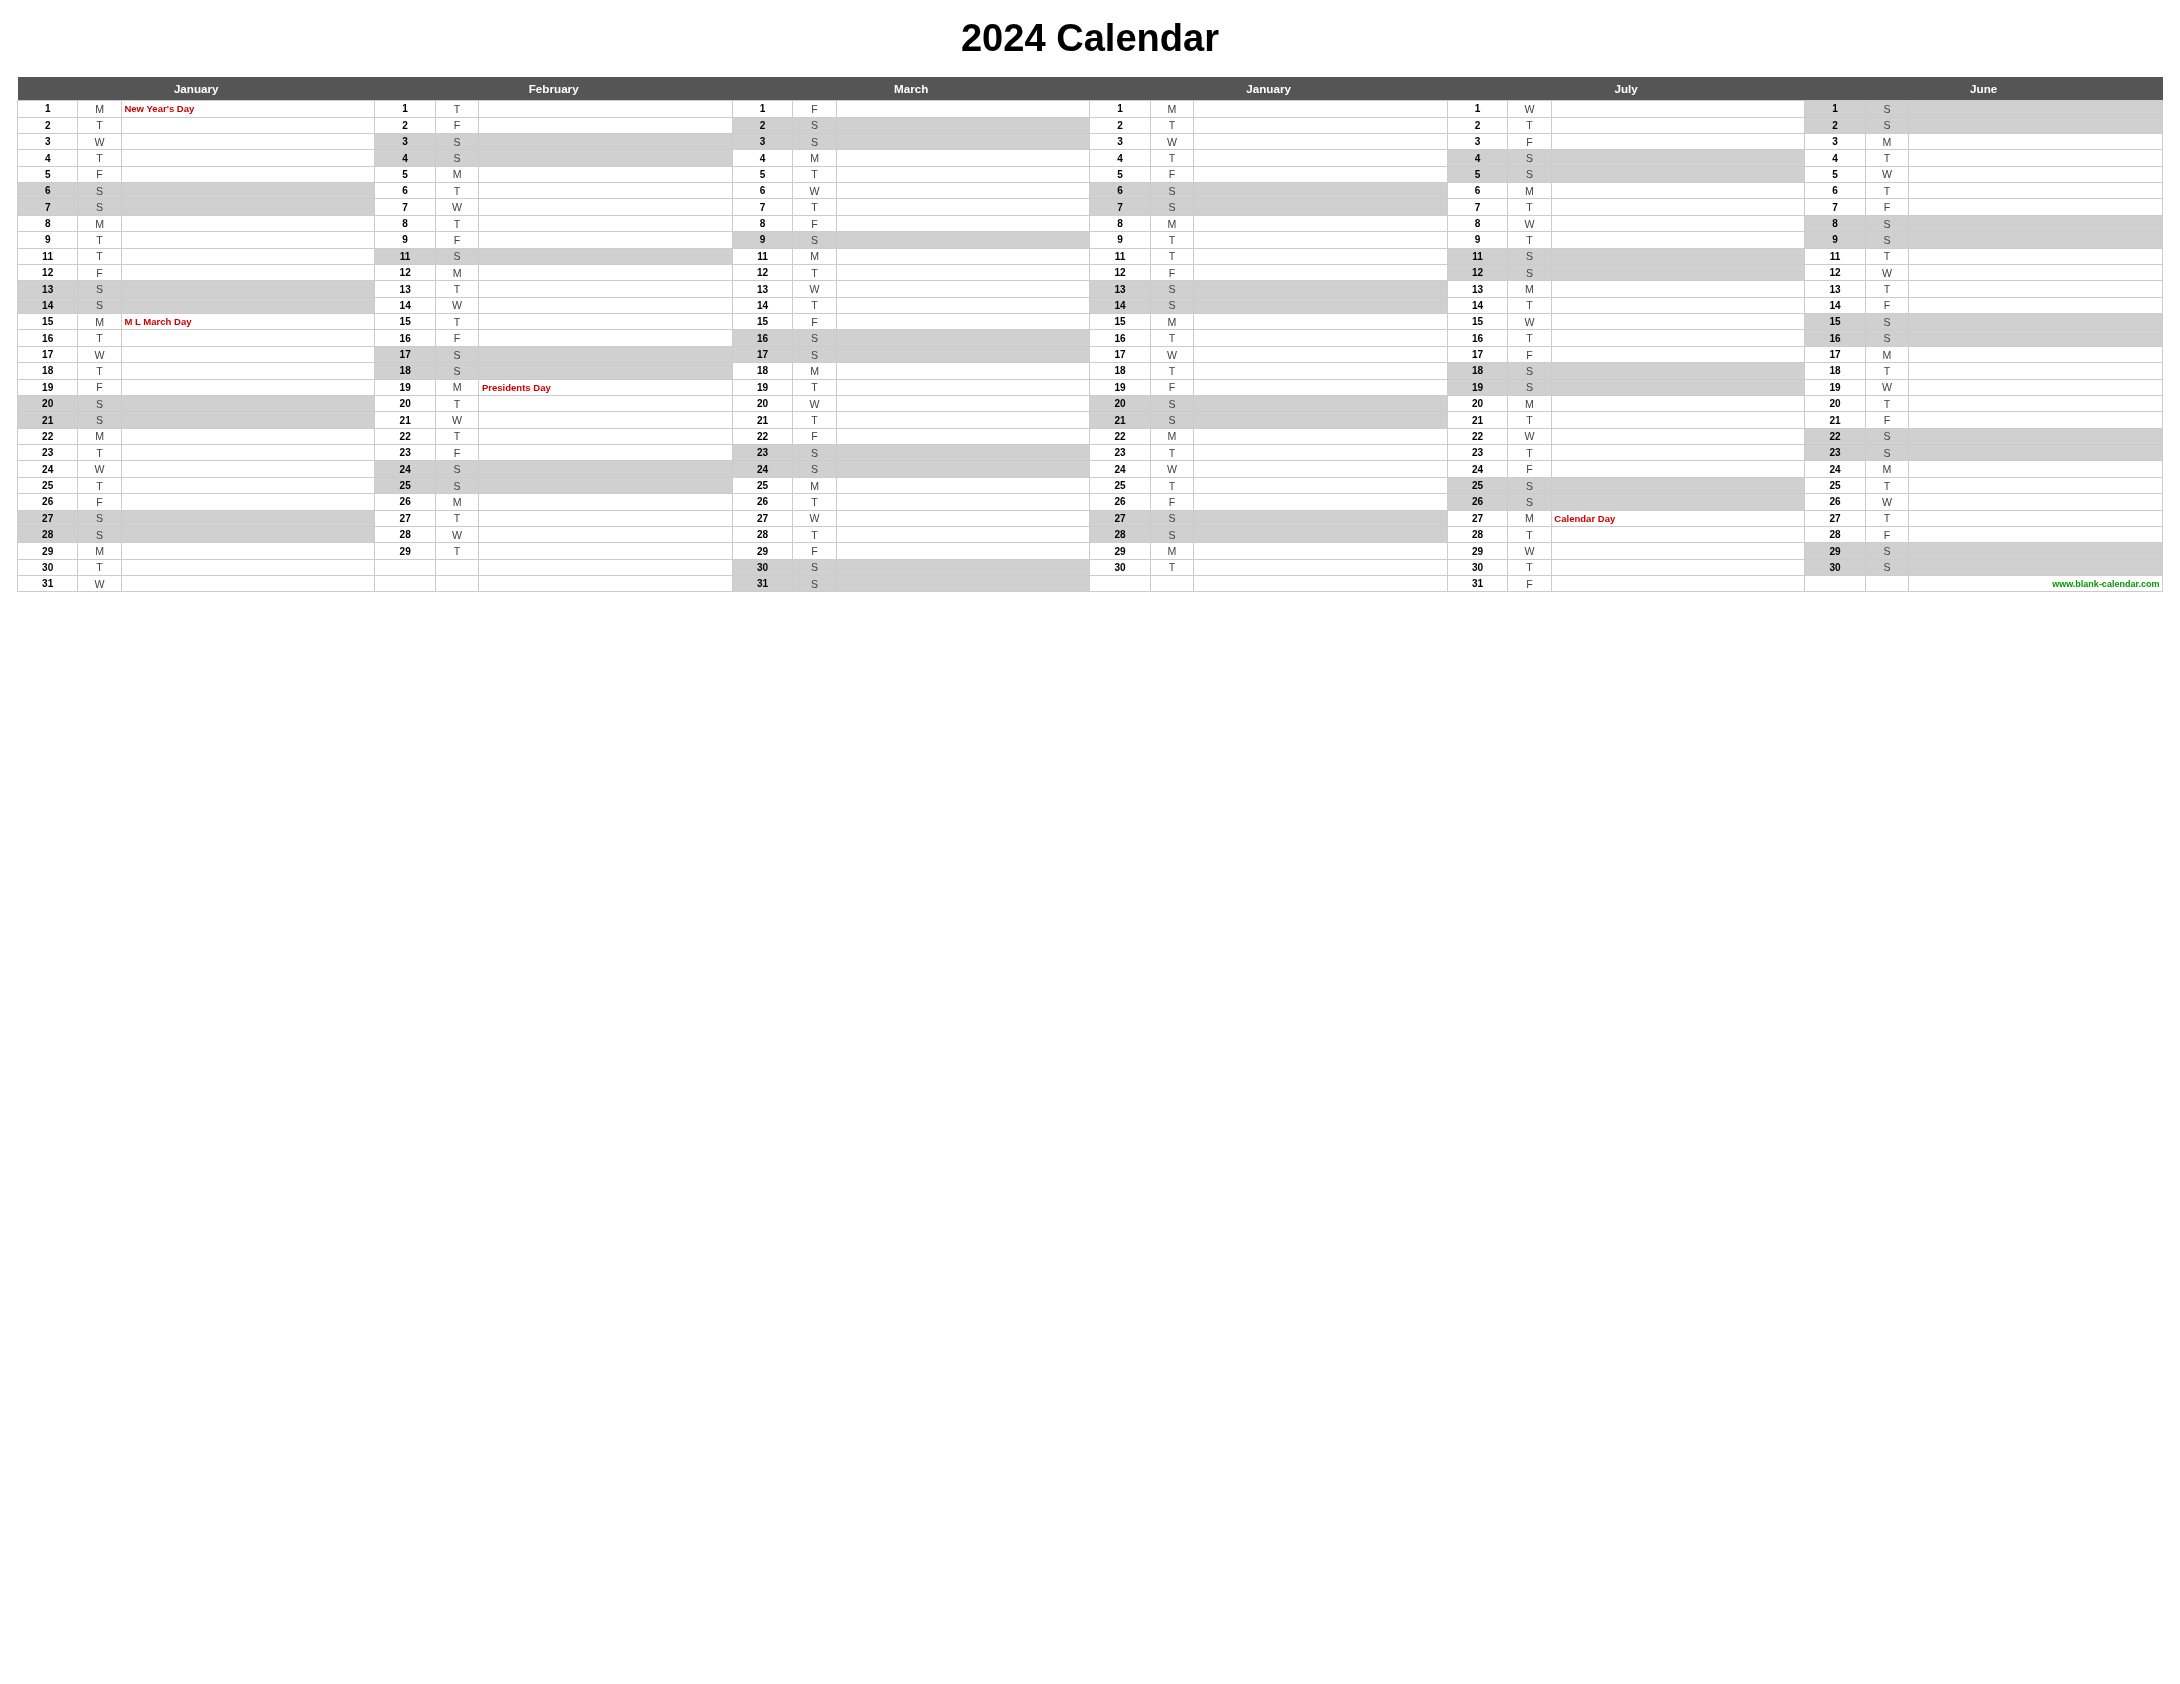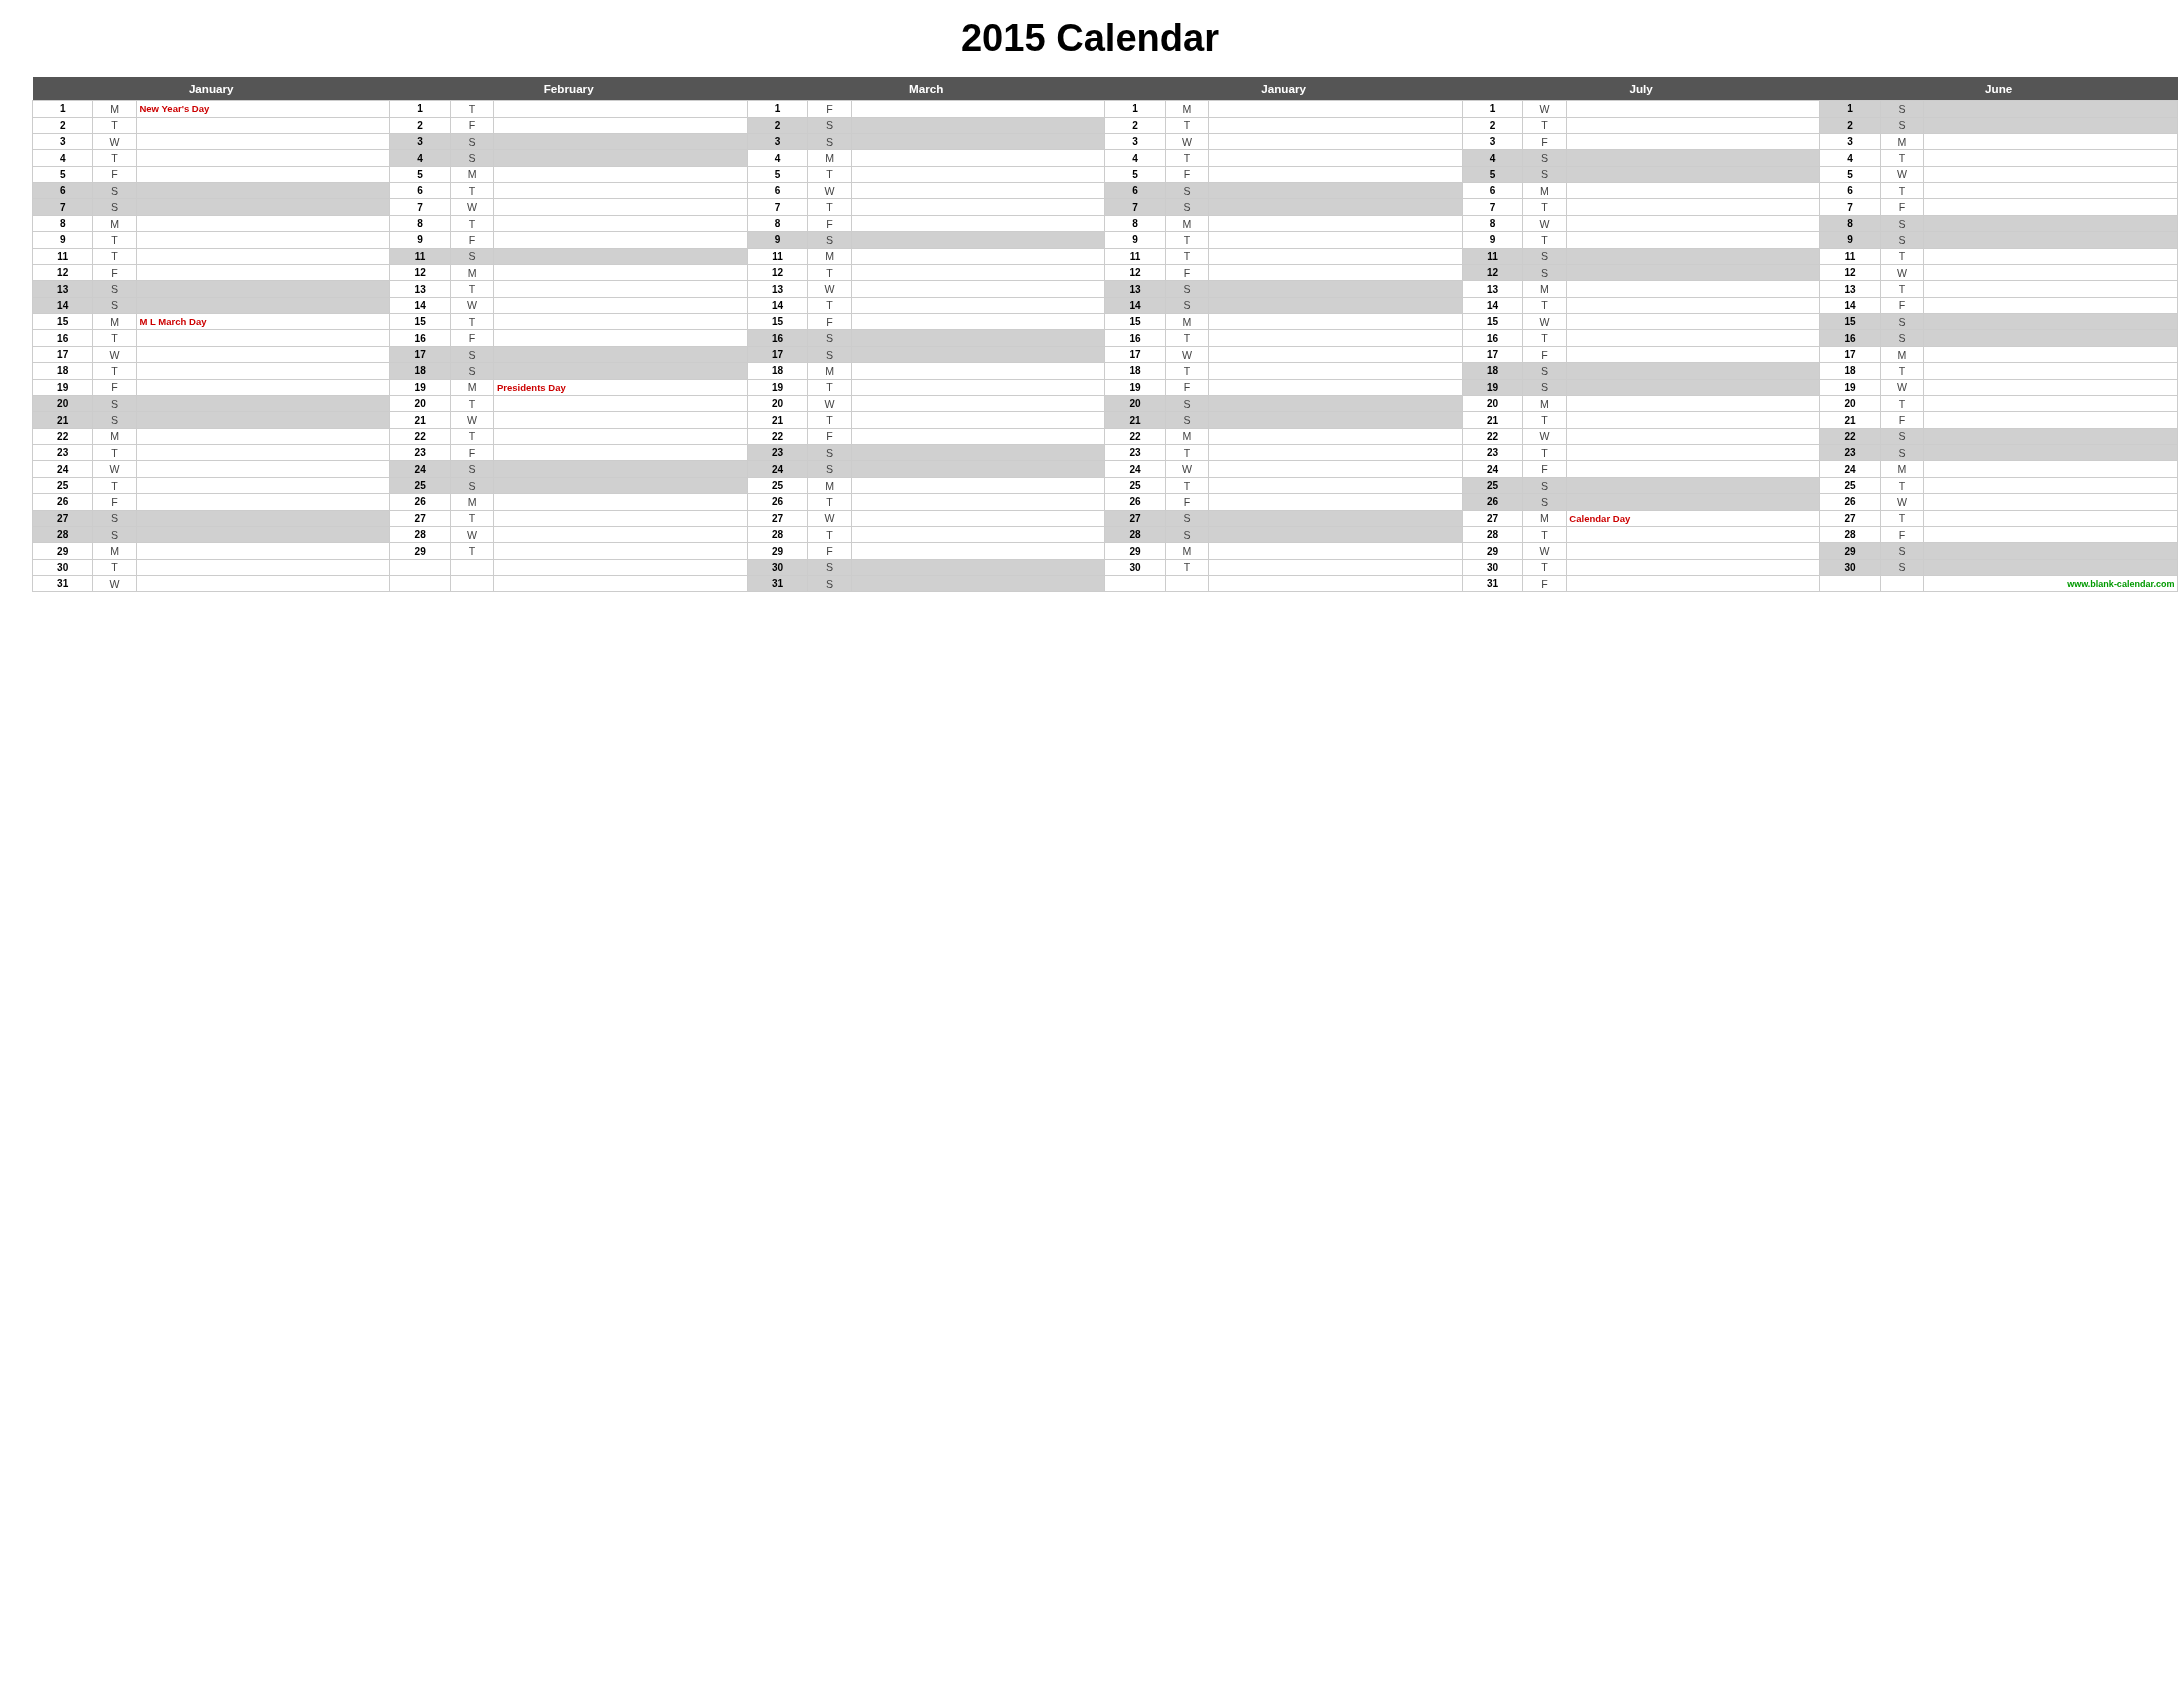--- a/index.html
+++ b/index.html
@@ -12,21 +12,20 @@
       text-align: center;
       font-size: 2.8em;
       font-weight: bold;
       margin-bottom: 17px;
       color: #000;
     }
     .calendar-table {
       width: 100%;
       border-collapse: collapse;
       font-size: 0.78em;
-      margin-left: 15px;
     }
     .calendar-table th {
       background: #555;
       color: #fff;
       text-align: center;
       padding: 5.1px 3.4px;
       font-size: 1.1em;
     }
     .calendar-table td {
       border: 0.9px solid #ccc;
@@ -37,21 +36,21 @@
     table {
       table-layout: fixed;
     }
     td, th {
       overflow: hidden;
     }
   </style>
 </head>
 <body>
 
-<h1>2015 Calendar</h1>
+<h1>2024 Calendar</h1>
 
 <table class="calendar-table">
   <colgroup>
     <col style="width:2.5%">
       <col style="width:1.8%">
       <col style="width:10.5%">
     <col style="width:2.5%">
       <col style="width:1.8%">
       <col style="width:10.5%">
     <col style="width:2.5%">

